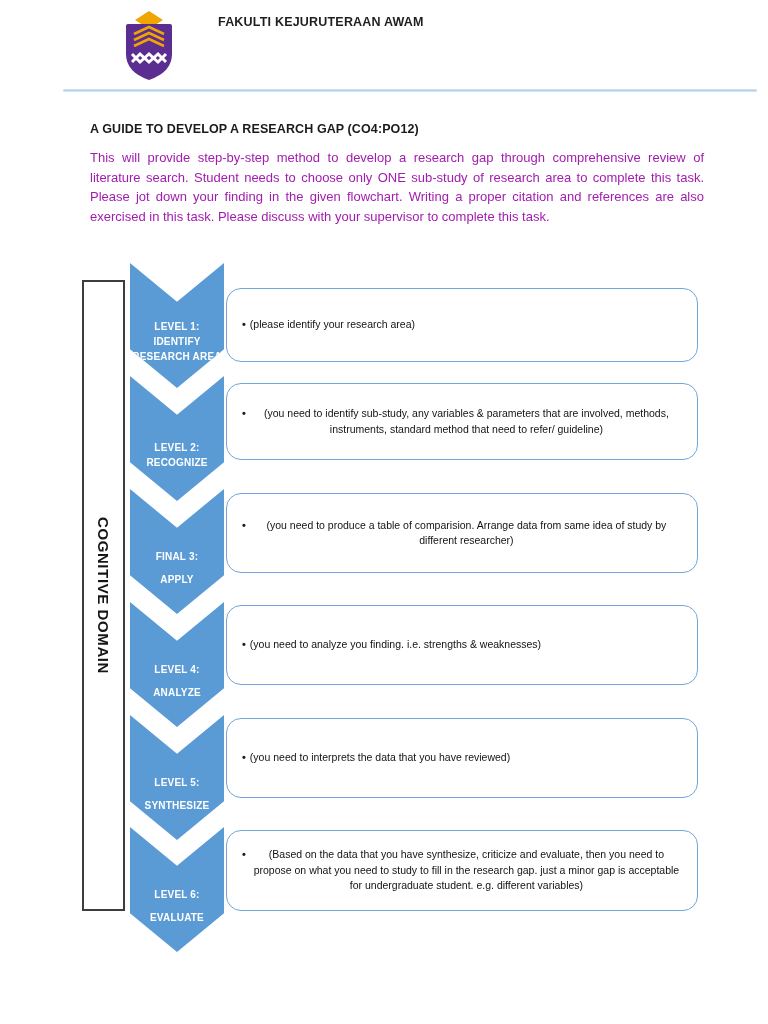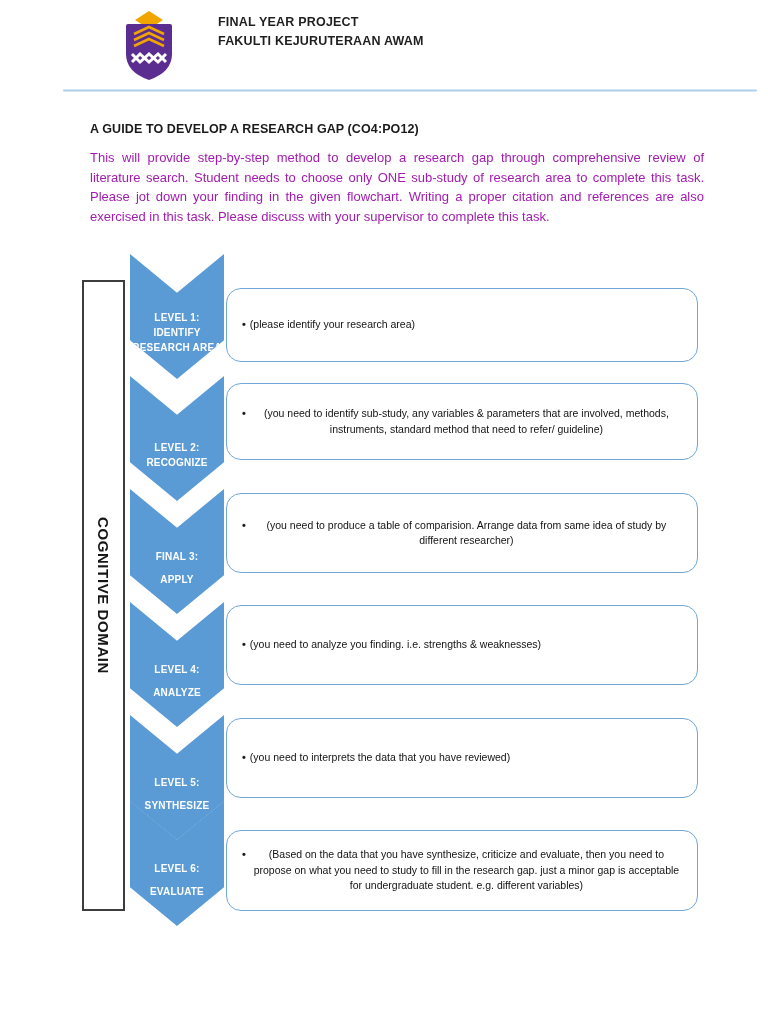--- a/index.html
+++ b/index.html
@@ -51,45 +51,44 @@
     clip-path:polygon(0 0,50% 31%,100% 0,100% 69%,50% 100%,0 69%);
     display:flex;flex-direction:column;align-items:center;justify-content:center;
     padding-top:32px;box-sizing:border-box;z-index:3;text-align:center;
   }
   .chev-line{
     display:block;color:#ffffff;font-weight:bold;font-size:10px;
     line-height:15px;white-space:nowrap;letter-spacing:.2px;
   }
   .chevron.spread .chev-line.l2{margin-top:8px;}
   
-  .chevron.c1{top:254px;} .note-box.b1{top:288px;height:74px;}
+  .chevron.c1{top:263px;} .note-box.b1{top:288px;height:74px;}
   .chevron.c2{top:376px;text-align:center;} .note-box.b2{top:383px;height:77px;}
   .chevron.c3{top:489px;} .note-box.b3{top:493px;height:80px;}
   .chevron.c4{top:602px;} .note-box.b4{top:605px;height:80px;}
   .chevron.c5{top:715px;} .note-box.b5{top:718px;height:80px;}
-  .chevron.c6{top:801px;} .note-box.b6{top:830px;height:81px;}
+  .chevron.c6{top:827px;} .note-box.b6{top:830px;height:81px;}
 </style>
 </head>
 <body>
 
 <div class="page">
 
   <div class="logo">
     <svg width="62" height="73" viewBox="0 0 62 73" xmlns="http://www.w3.org/2000/svg">
       <polygon points="31,1 45,10 31,19 17,10" fill="#f0a500"></polygon>
       <path d="M10 14 L52 14 Q54 14 54 16 L54 44 Q54 62 31 70 Q8 62 8 44 L8 16 Q8 14 10 14 Z" fill="#5c2d91"></path>
       <path d="M16 24 L31 17 L46 24" fill="none" stroke="#f0a500" stroke-width="2.5"></path>
       <path d="M16 30 L31 23 L46 30" fill="none" stroke="#f0a500" stroke-width="2.5"></path>
       <path d="M16 36 L31 29 L46 36" fill="none" stroke="#f0a500" stroke-width="2.5"></path>
       <path d="M14 52 L22 44 L31 52 L40 44 L48 52" fill="none" stroke="#ffffff" stroke-width="3"></path>
       <path d="M14 44 L22 52 L31 44 L40 52 L48 44" fill="none" stroke="#ffffff" stroke-width="3"></path>
     </svg>
   </div>
   <div class="header-text">
-    <div class="hline">FINAL YEAR PROJECT</div>
     <div class="hline">FAKULTI KEJURUTERAAN AWAM</div>
   </div>
   <div class="header-divider"></div>
 
   <div class="doc-title">A GUIDE TO DEVELOP A RESEARCH GAP (CO4:PO12)</div>
   <div class="intro">This will provide step-by-step method to develop a research gap through comprehensive review of literature search. Student needs to choose only ONE sub-study of research area to complete this task. Please jot down your finding in the given flowchart. Writing a proper citation and references are also exercised in this task. Please discuss with your supervisor to complete this task.</div>
 
   <div class="domain-box">
     <span class="domain-label">COGNITIVE DOMAIN</span>
   </div>

